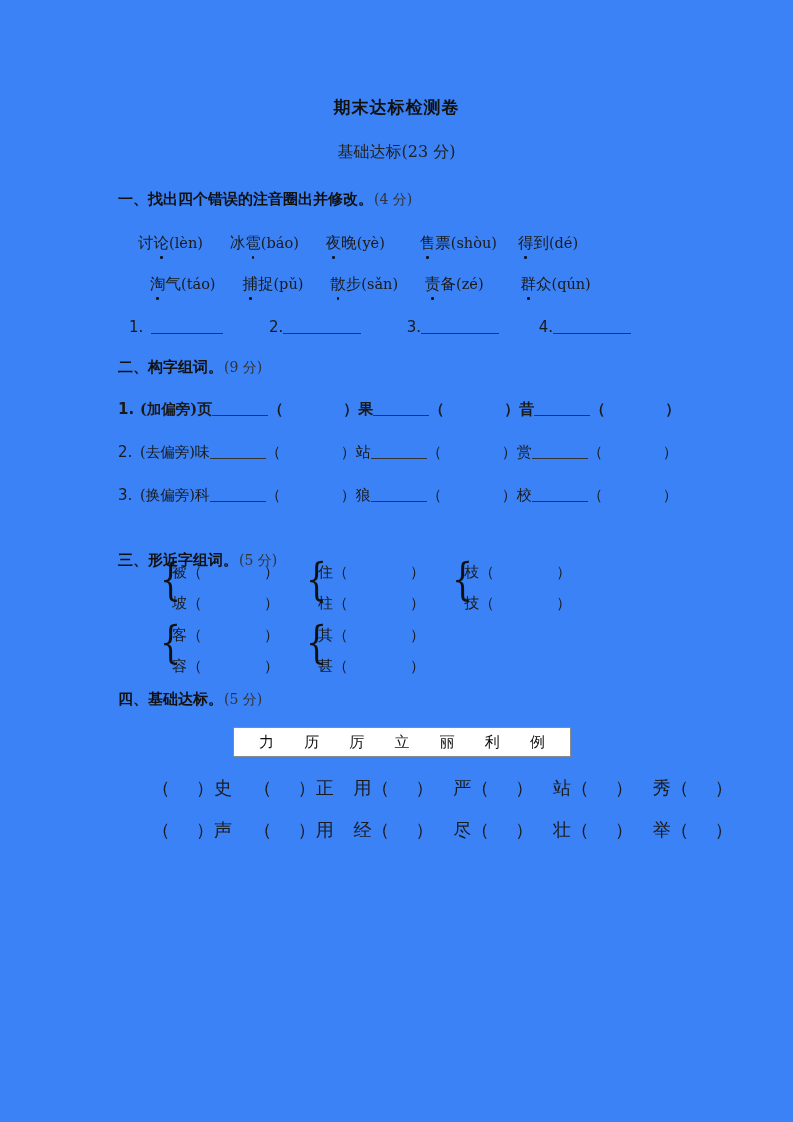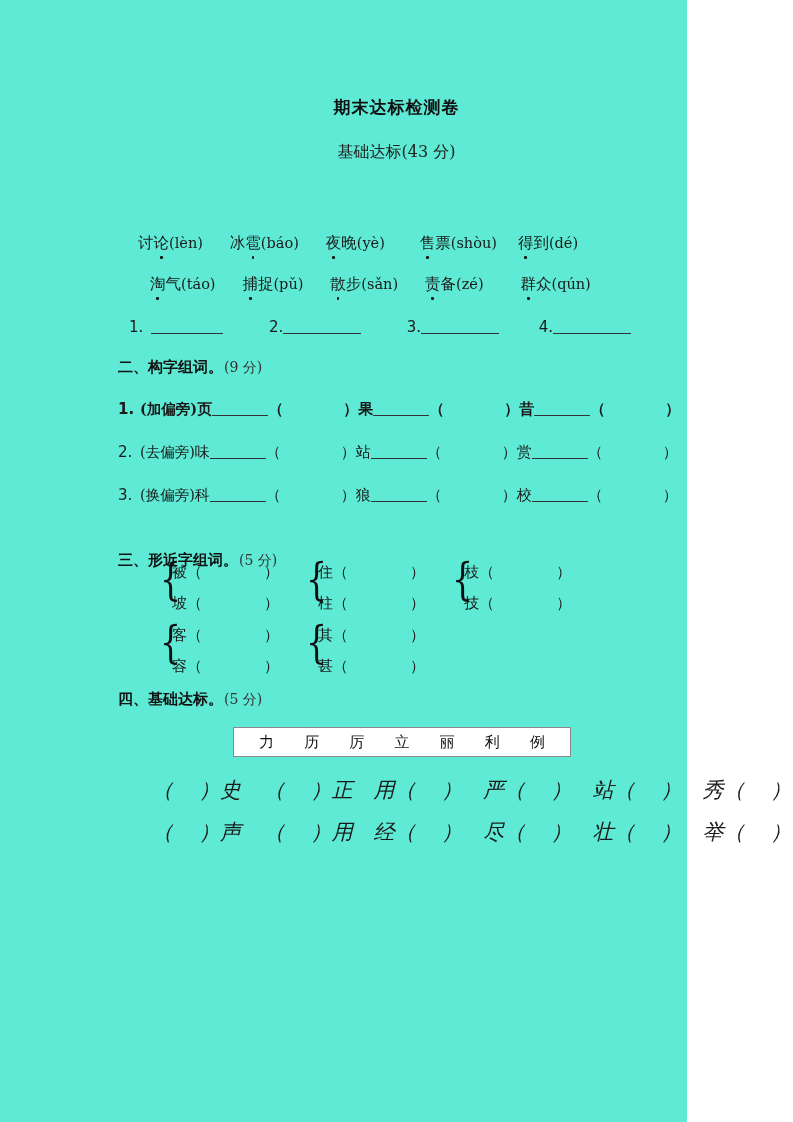--- a/index.html
+++ b/index.html
@@ -10,23 +10,23 @@
   body {
     width: 793px;
     height: 1122px;
     position: relative;
     font-family: "DejaVu Serif", "Liberation Serif", serif;
     color: #1a1a1a;
     overflow: hidden;
   }
   .page {
     position: relative;
-    width: 687px;
+    width: 793px;
     height: 1122px;
-    background: #5eead4;
+    background: #3b82f6;
   }
 
   
   .title {
     position: absolute;
     left: 0;
     top: 96px;
     width: 793px;
     text-align: center;
     font-family: "DejaVu Sans", "Liberation Sans", sans-serif;
@@ -171,33 +171,36 @@
     padding: 0 10px;
     box-sizing: border-box;
   }
   .charbox .ch {
     flex: 1;
     text-align: center;
     font-size: 15px;
     font-family: "DejaVu Serif", "Liberation Serif", serif;
     color: #111;
   }
-  .s4row { font-size: 21px; font-style: italic; }
+  .s4row { font-size: 18px; }
   .s4cell { display: inline-block; white-space: nowrap; }
   .s4cell .gap { display: inline-block; width: 26px; }
   .sp { display: inline-block; }
 </style>
 </head>
 <body>
 
 <div class="page">
 
   <div class="title">期末达标检测卷</div>
-  <div class="subtitle">基础达标(43 分)</div>
-
+  <div class="subtitle">基础达标(23 分)</div>
+
+  <div class="sec-head" style="top:190px;">
+    <span>一、</span><span>找出四个错误的注音圈出并修改。</span><span class="pts">(4 分)</span>
+  </div>
 
   <div class="row pyrow" style="left:138px; top:233px;">
     <span class="word"><span class="han">讨</span><span class="han dotted">论</span><span class="py">(lèn)</span></span>
     <span class="word"><span class="han">冰</span><span class="han dotted">雹</span><span class="py">(báo)</span></span>
     <span class="word"><span class="han dotted">夜</span><span class="han">晚</span><span class="py">(yè)</span></span>
     <span class="word" style="margin-left:30px;"><span class="han dotted">售</span><span class="han">票</span><span class="py">(shòu)</span></span>
     <span class="word" style="margin-left:16px;"><span class="han dotted">得</span><span class="han">到</span><span class="py">(dé)</span></span>
   </div>
 
   <div class="row pyrow" style="left:150px; top:274px;">

